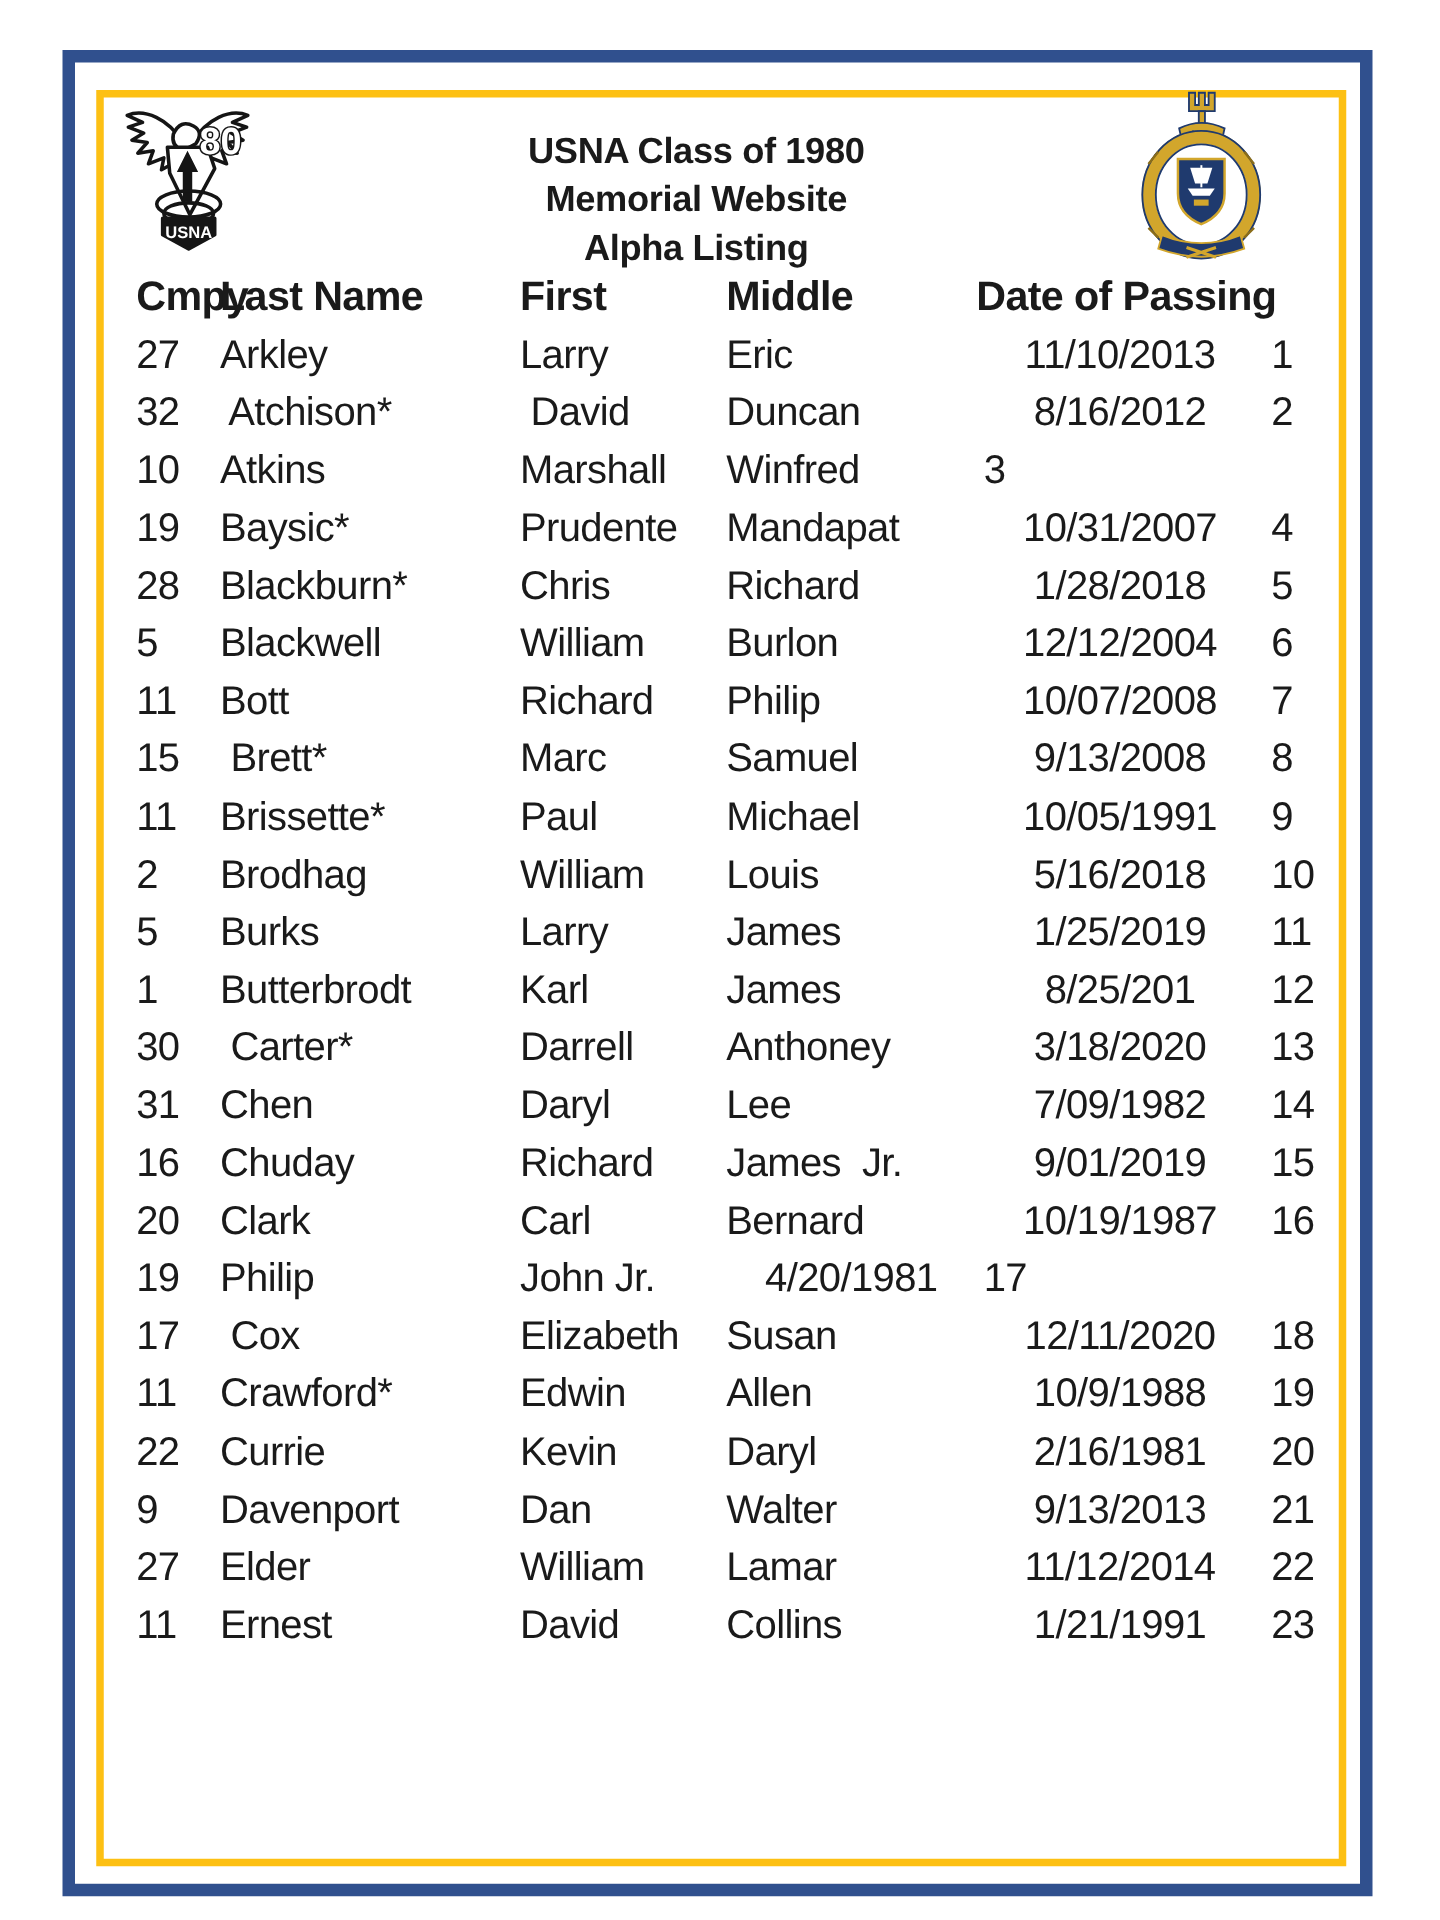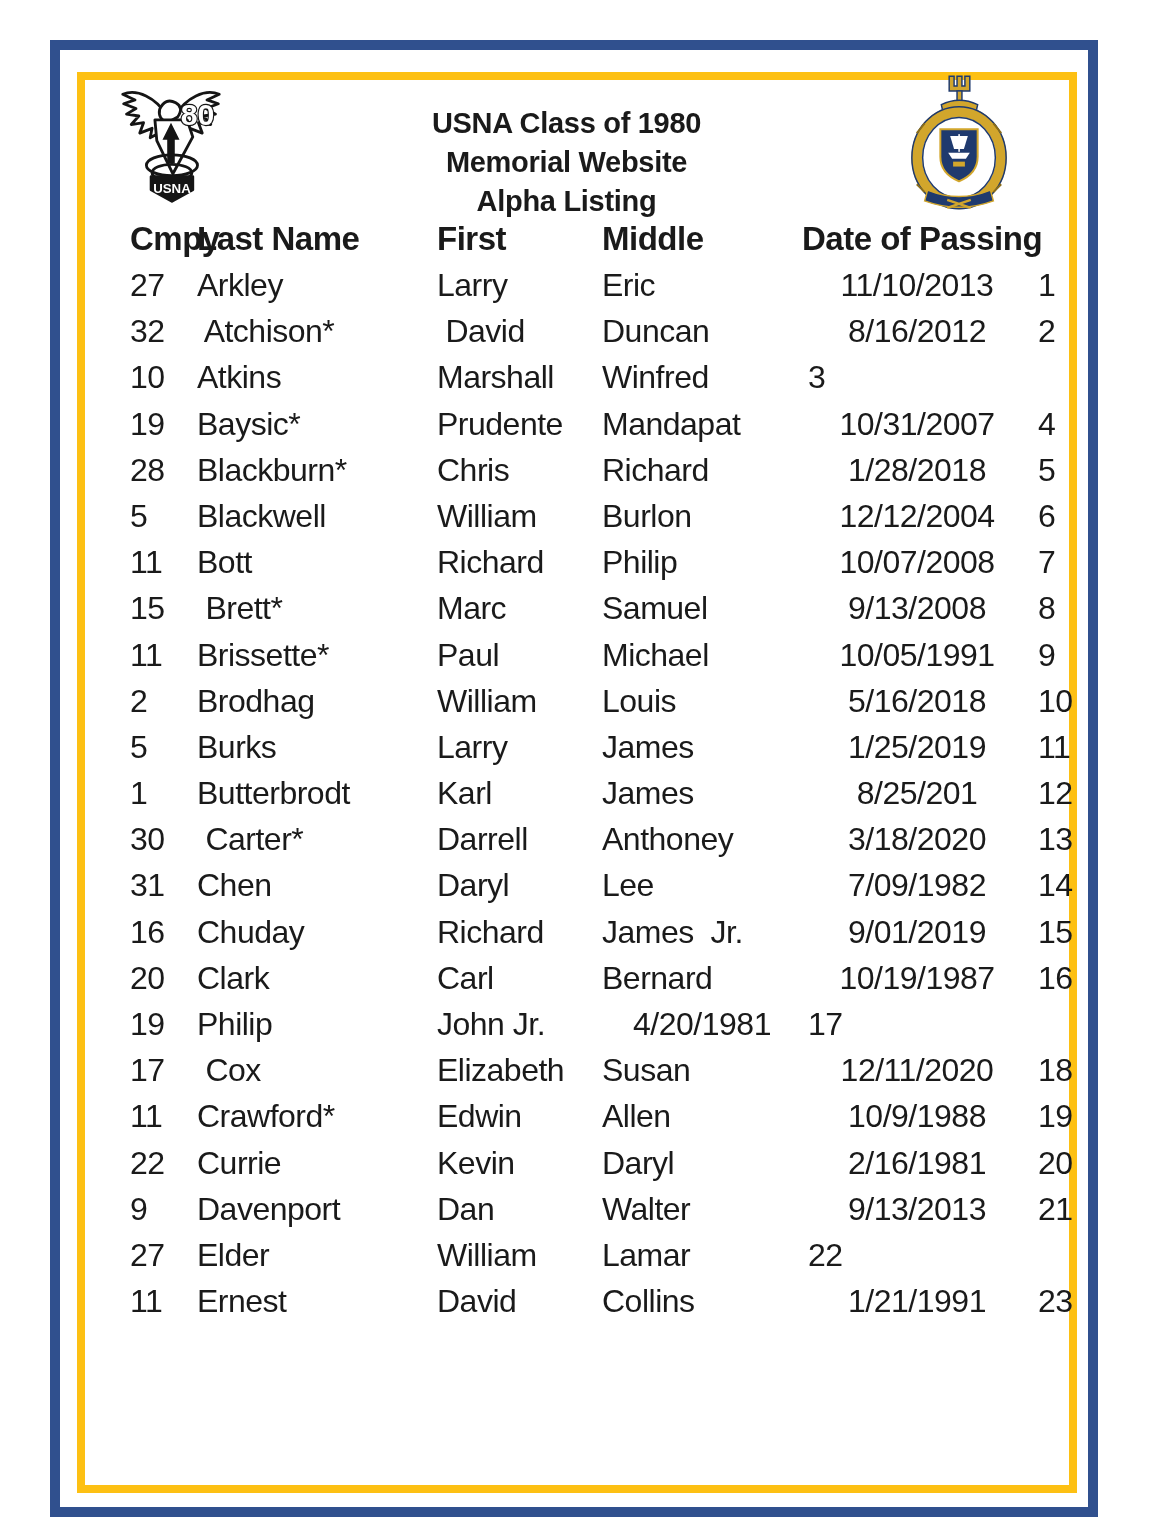--- a/index.html
+++ b/index.html
@@ -3,21 +3,21 @@
 <meta charset="utf-8">
 <style>
   * { margin:0; padding:0; box-sizing:border-box; }
   html,body { width:1152px; height:1536px; background:#ffffff;
               font-family:"Liberation Sans", sans-serif; color:#1a1a1a; }
   .page { position:relative; width:1152px; height:1536px; background:#fff; overflow:hidden; }
 
   .outer-frame { position:absolute; left:50px; top:40px; width:1048px; height:1477px;
                  border:10px solid #30508e; }
   .inner-frame { position:absolute; left:17px; top:22px; right:11px; bottom:14px;
-                 border:8px solid #7f1d1d;padding-left:19px; }
+                 border:6px solid #7f1d1d; }
 
   .hdr { position:relative; height:130px; }
   .logo-left  { position:absolute; left:14px; top:2px; width:106px; height:122px; }
   .logo-right { position:absolute; right:55px; top:-6px; width:110px; height:136px; }
   .titles { position:absolute; left:140px; right:180px; top:4px; text-align:center;margin-top:20px; }
   .title-line { font-size:29px; font-weight:bold; line-height:39px; letter-spacing:-0.3px; }
 
   .tbl { margin:8px 0 0 26px; letter-spacing:-0.5px; }
   .trow, .thead { display:grid; grid-template-columns:67px 240px 165px 200px 230px 52px;
                   height:46.2px; line-height:46.2px; white-space:pre; }
@@ -118,20 +118,20 @@
             <div class="trow"><div class="cell c-cmpy">1</div><div class="cell c-last">Butterbrodt</div><div class="cell c-first">Karl</div><div class="cell c-middle">James</div><div class="cell c-date">8/25/201</div><div class="cell c-idx">12</div></div>
             <div class="trow"><div class="cell c-cmpy">30</div><div class="cell c-last"> Carter*</div><div class="cell c-first">Darrell</div><div class="cell c-middle">Anthoney</div><div class="cell c-date">3/18/2020</div><div class="cell c-idx">13</div></div>
             <div class="trow"><div class="cell c-cmpy">31</div><div class="cell c-last">Chen</div><div class="cell c-first">Daryl</div><div class="cell c-middle">Lee</div><div class="cell c-date">7/09/1982</div><div class="cell c-idx">14</div></div>
             <div class="trow"><div class="cell c-cmpy">16</div><div class="cell c-last">Chuday</div><div class="cell c-first">Richard</div><div class="cell c-middle">James  Jr.</div><div class="cell c-date">9/01/2019</div><div class="cell c-idx">15</div></div>
             <div class="trow"><div class="cell c-cmpy">20</div><div class="cell c-last">Clark</div><div class="cell c-first">Carl</div><div class="cell c-middle">Bernard</div><div class="cell c-date">10/19/1987</div><div class="cell c-idx">16</div></div>
             <div class="trow"><div class="cell c-cmpy">19</div><div class="cell c-first">Philip</div><div class="cell c-middle">John Jr.</div><div class="cell c-date">4/20/1981</div><div class="cell c-idx">17</div></div>
             <div class="trow"><div class="cell c-cmpy">17</div><div class="cell c-last"> Cox</div><div class="cell c-first">Elizabeth</div><div class="cell c-middle">Susan</div><div class="cell c-date">12/11/2020</div><div class="cell c-idx">18</div></div>
             <div class="trow"><div class="cell c-cmpy">11</div><div class="cell c-last">Crawford*</div><div class="cell c-first">Edwin</div><div class="cell c-middle">Allen</div><div class="cell c-date">10/9/1988</div><div class="cell c-idx">19</div></div>
             <div class="trow"><div class="cell c-cmpy">22</div><div class="cell c-last">Currie</div><div class="cell c-first">Kevin</div><div class="cell c-middle">Daryl</div><div class="cell c-date">2/16/1981</div><div class="cell c-idx">20</div></div>
             <div class="trow"><div class="cell c-cmpy">9</div><div class="cell c-last">Davenport</div><div class="cell c-first">Dan</div><div class="cell c-middle">Walter</div><div class="cell c-date">9/13/2013</div><div class="cell c-idx">21</div></div>
-            <div class="trow"><div class="cell c-cmpy">27</div><div class="cell c-last">Elder</div><div class="cell c-first">William</div><div class="cell c-middle">Lamar</div><div class="cell c-idx">22</div></div>
+            <div class="trow"><div class="cell c-cmpy">27</div><div class="cell c-last">Elder</div><div class="cell c-first">William</div><div class="cell c-middle">Lamar</div><div class="cell c-date">11/12/2014</div><div class="cell c-idx">22</div></div>
             <div class="trow"><div class="cell c-cmpy">11</div><div class="cell c-last">Ernest</div><div class="cell c-first">David</div><div class="cell c-middle">Collins</div><div class="cell c-date">1/21/1991</div><div class="cell c-idx">23</div></div>
           </div>
       </div>
 
     </div>
   </div>
 </div>
 
 </body></html>

